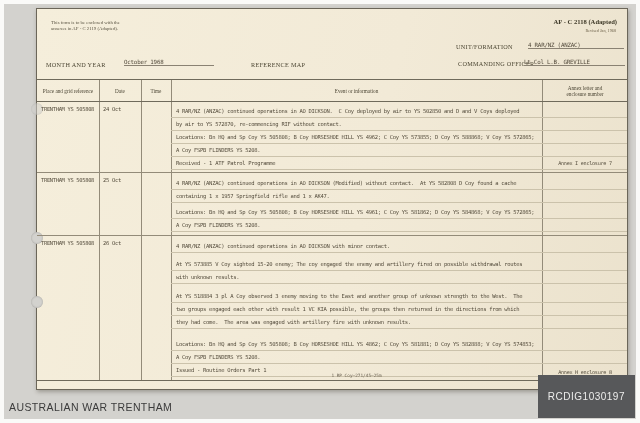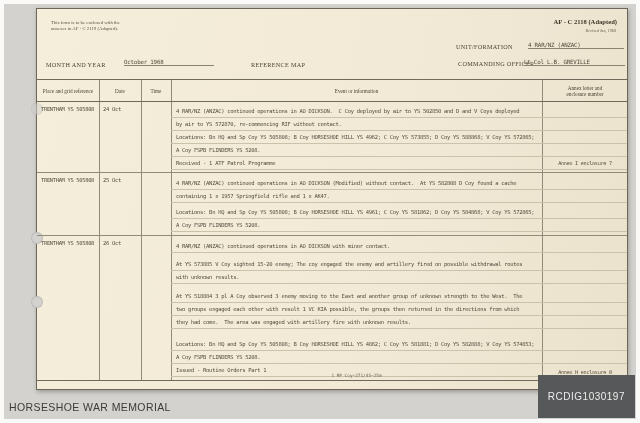--- a/index.html
+++ b/index.html
@@ -137,15 +137,15 @@
         <div class="eline" style="top:80px"><span>they had come.  The area was engaged with artillery fire with unknown results.</span></div>
         <div class="eline" style="top:102px"><span>Locations: Bn HQ and Sp Coy YS 505808; B Coy HORSESHOE HILL YS 4862; C Coy YS 581881; D Coy YS 582888; V Coy YS 574853;</span></div>
         <div class="eline" style="top:115px"><span>A Coy FSPB FLINDERS YS 5208.</span></div>
         <div class="eline" style="top:128px"><span>Issued - Routine Orders Part 1</span></div>
         <div class="annex-val" style="top:133px">Annex H enclosure 8</div>
         <div class="printnote">1 RP Coy—271/45—25m</div>
       </div>
     </div>
   </div>
 
-  <div class="brand">HORSESHOE WAR MEMORIAL</div>
+  <div class="brand">AUSTRALIAN WAR TRENTHAM</div>
   <div class="rcdig">RCDIG1030197</div>
 </div>
 
 </body></html>

